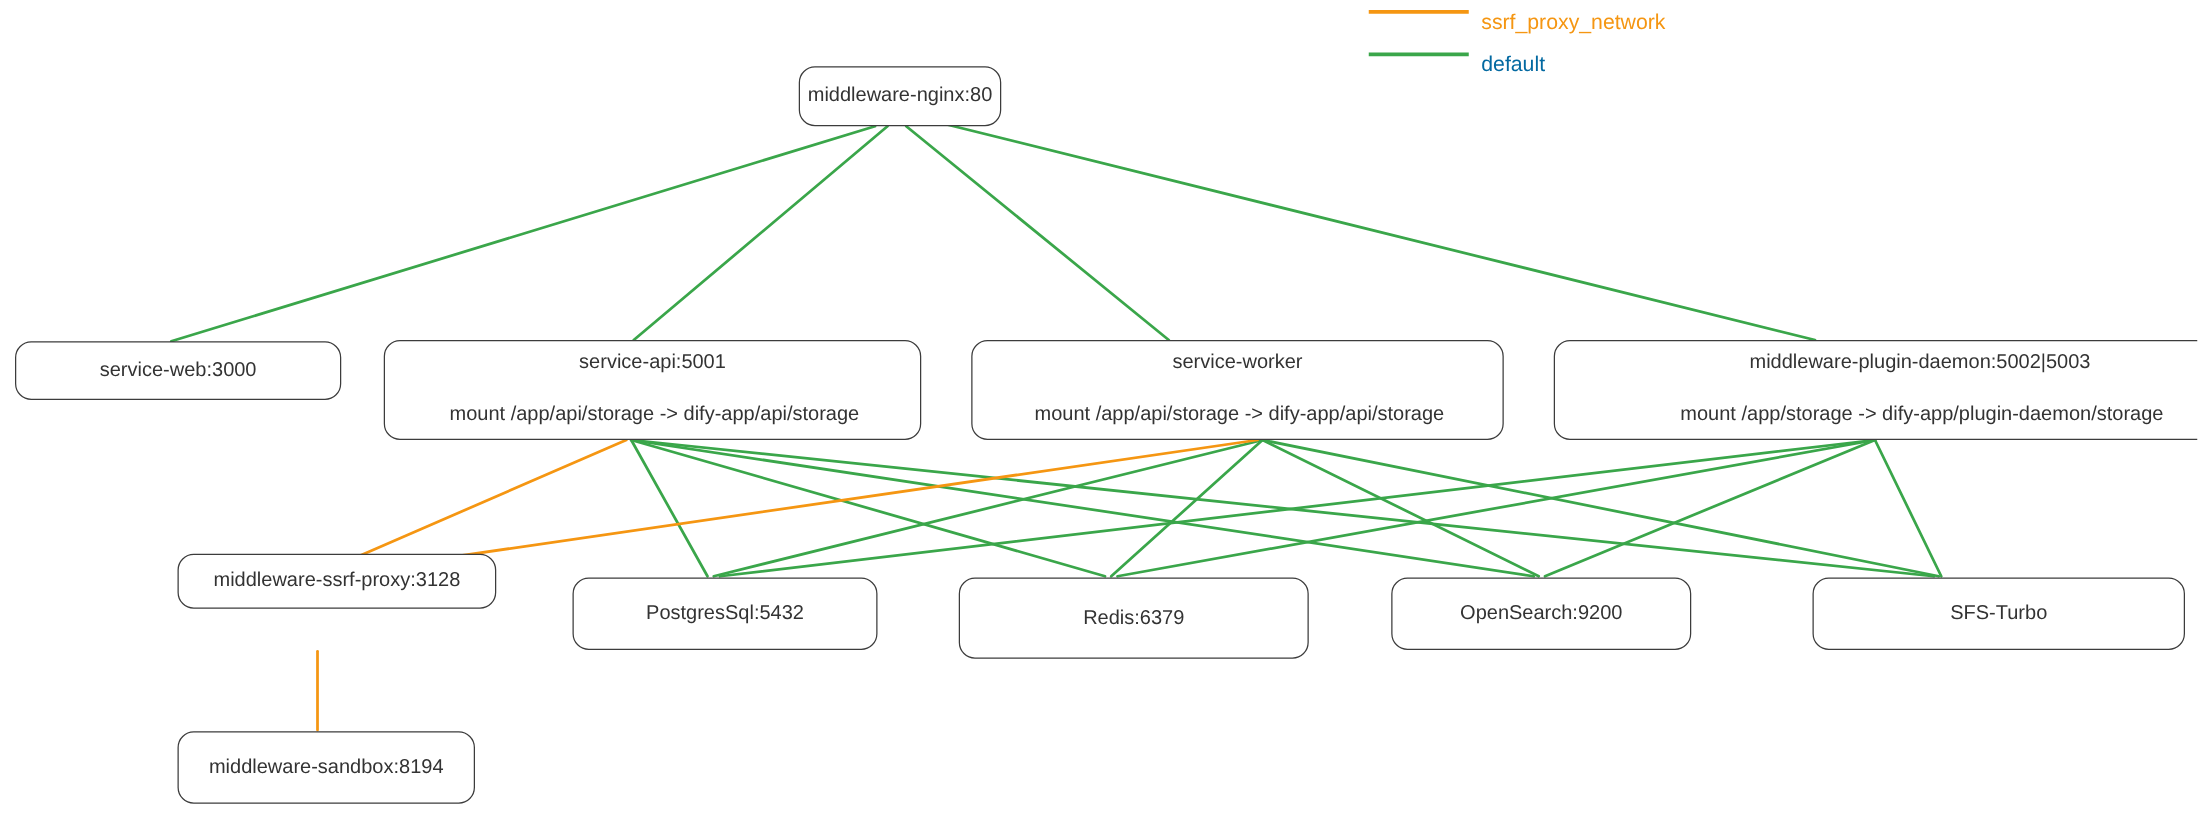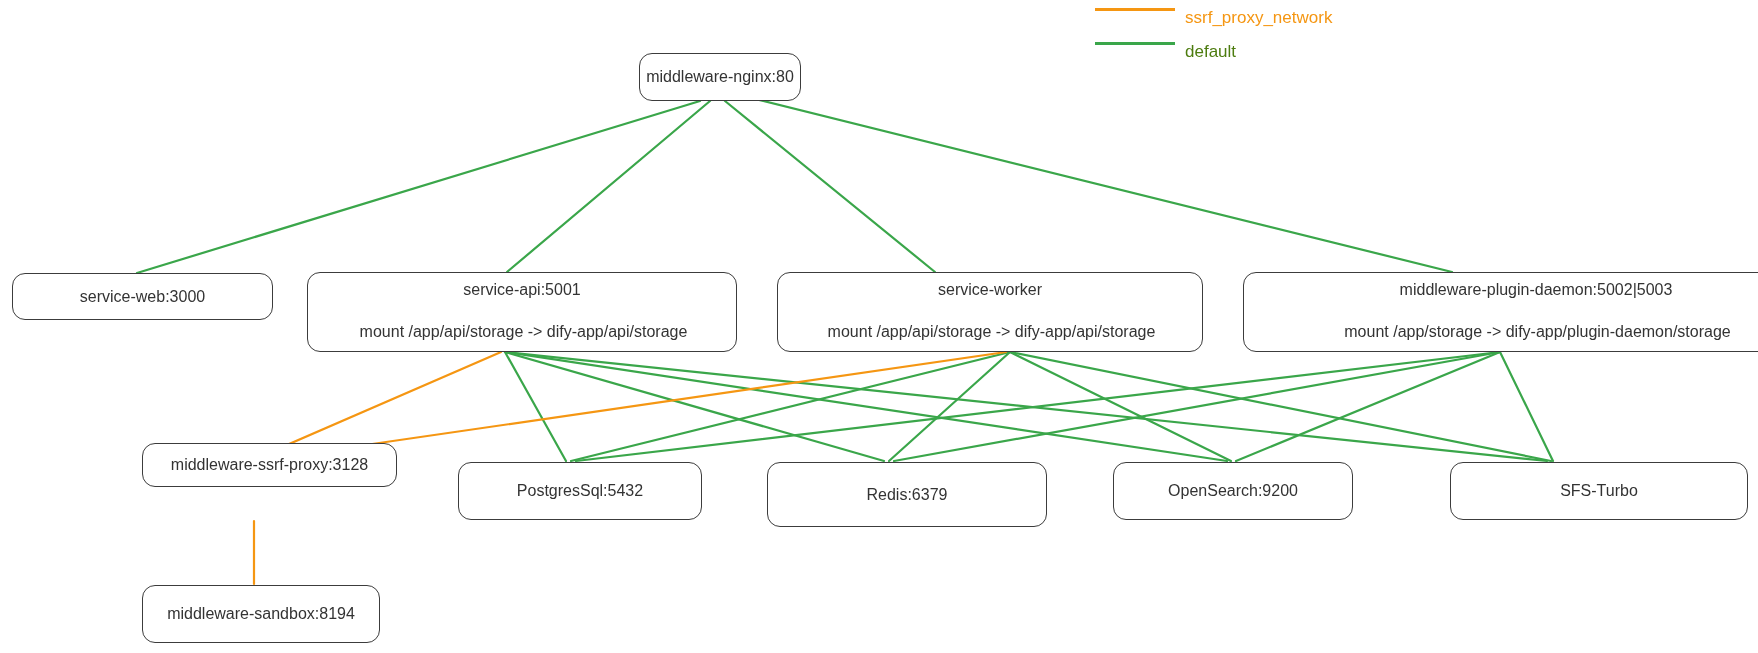--- a/index.html
+++ b/index.html
@@ -49,21 +49,21 @@
       <line x1="254" y1="521" x2="254" y2="584" stroke="#F59612" stroke-width="2.2" stroke-linecap="round"></line>
     </svg>
 
   <div class="legend">
     <div class="legend-row">
       <span class="legend-line" style="border-top-color: rgb(245, 150, 18);"></span>
       <span class="legend-label" style="color: rgb(245, 150, 18);">ssrf_proxy_network</span>
     </div>
     <div class="legend-row">
       <span class="legend-line" style="border-top-color: rgb(58, 166, 74);"></span>
-      <span class="legend-label" style="color: #4d7c0f;">default</span>
+      <span class="legend-label" style="color: #0369a1;">default</span>
     </div>
   </div>
 
   <div class="node one-line" style="left: 639px; top: 53px; width: 162px; height: 48px;">
     <span class="label">middleware-nginx:80</span>
   </div>
 
   <div class="node one-line" style="left: 12px; top: 273px; width: 261px; height: 47px;">
     <span class="label">service-web:3000</span>
   </div>

